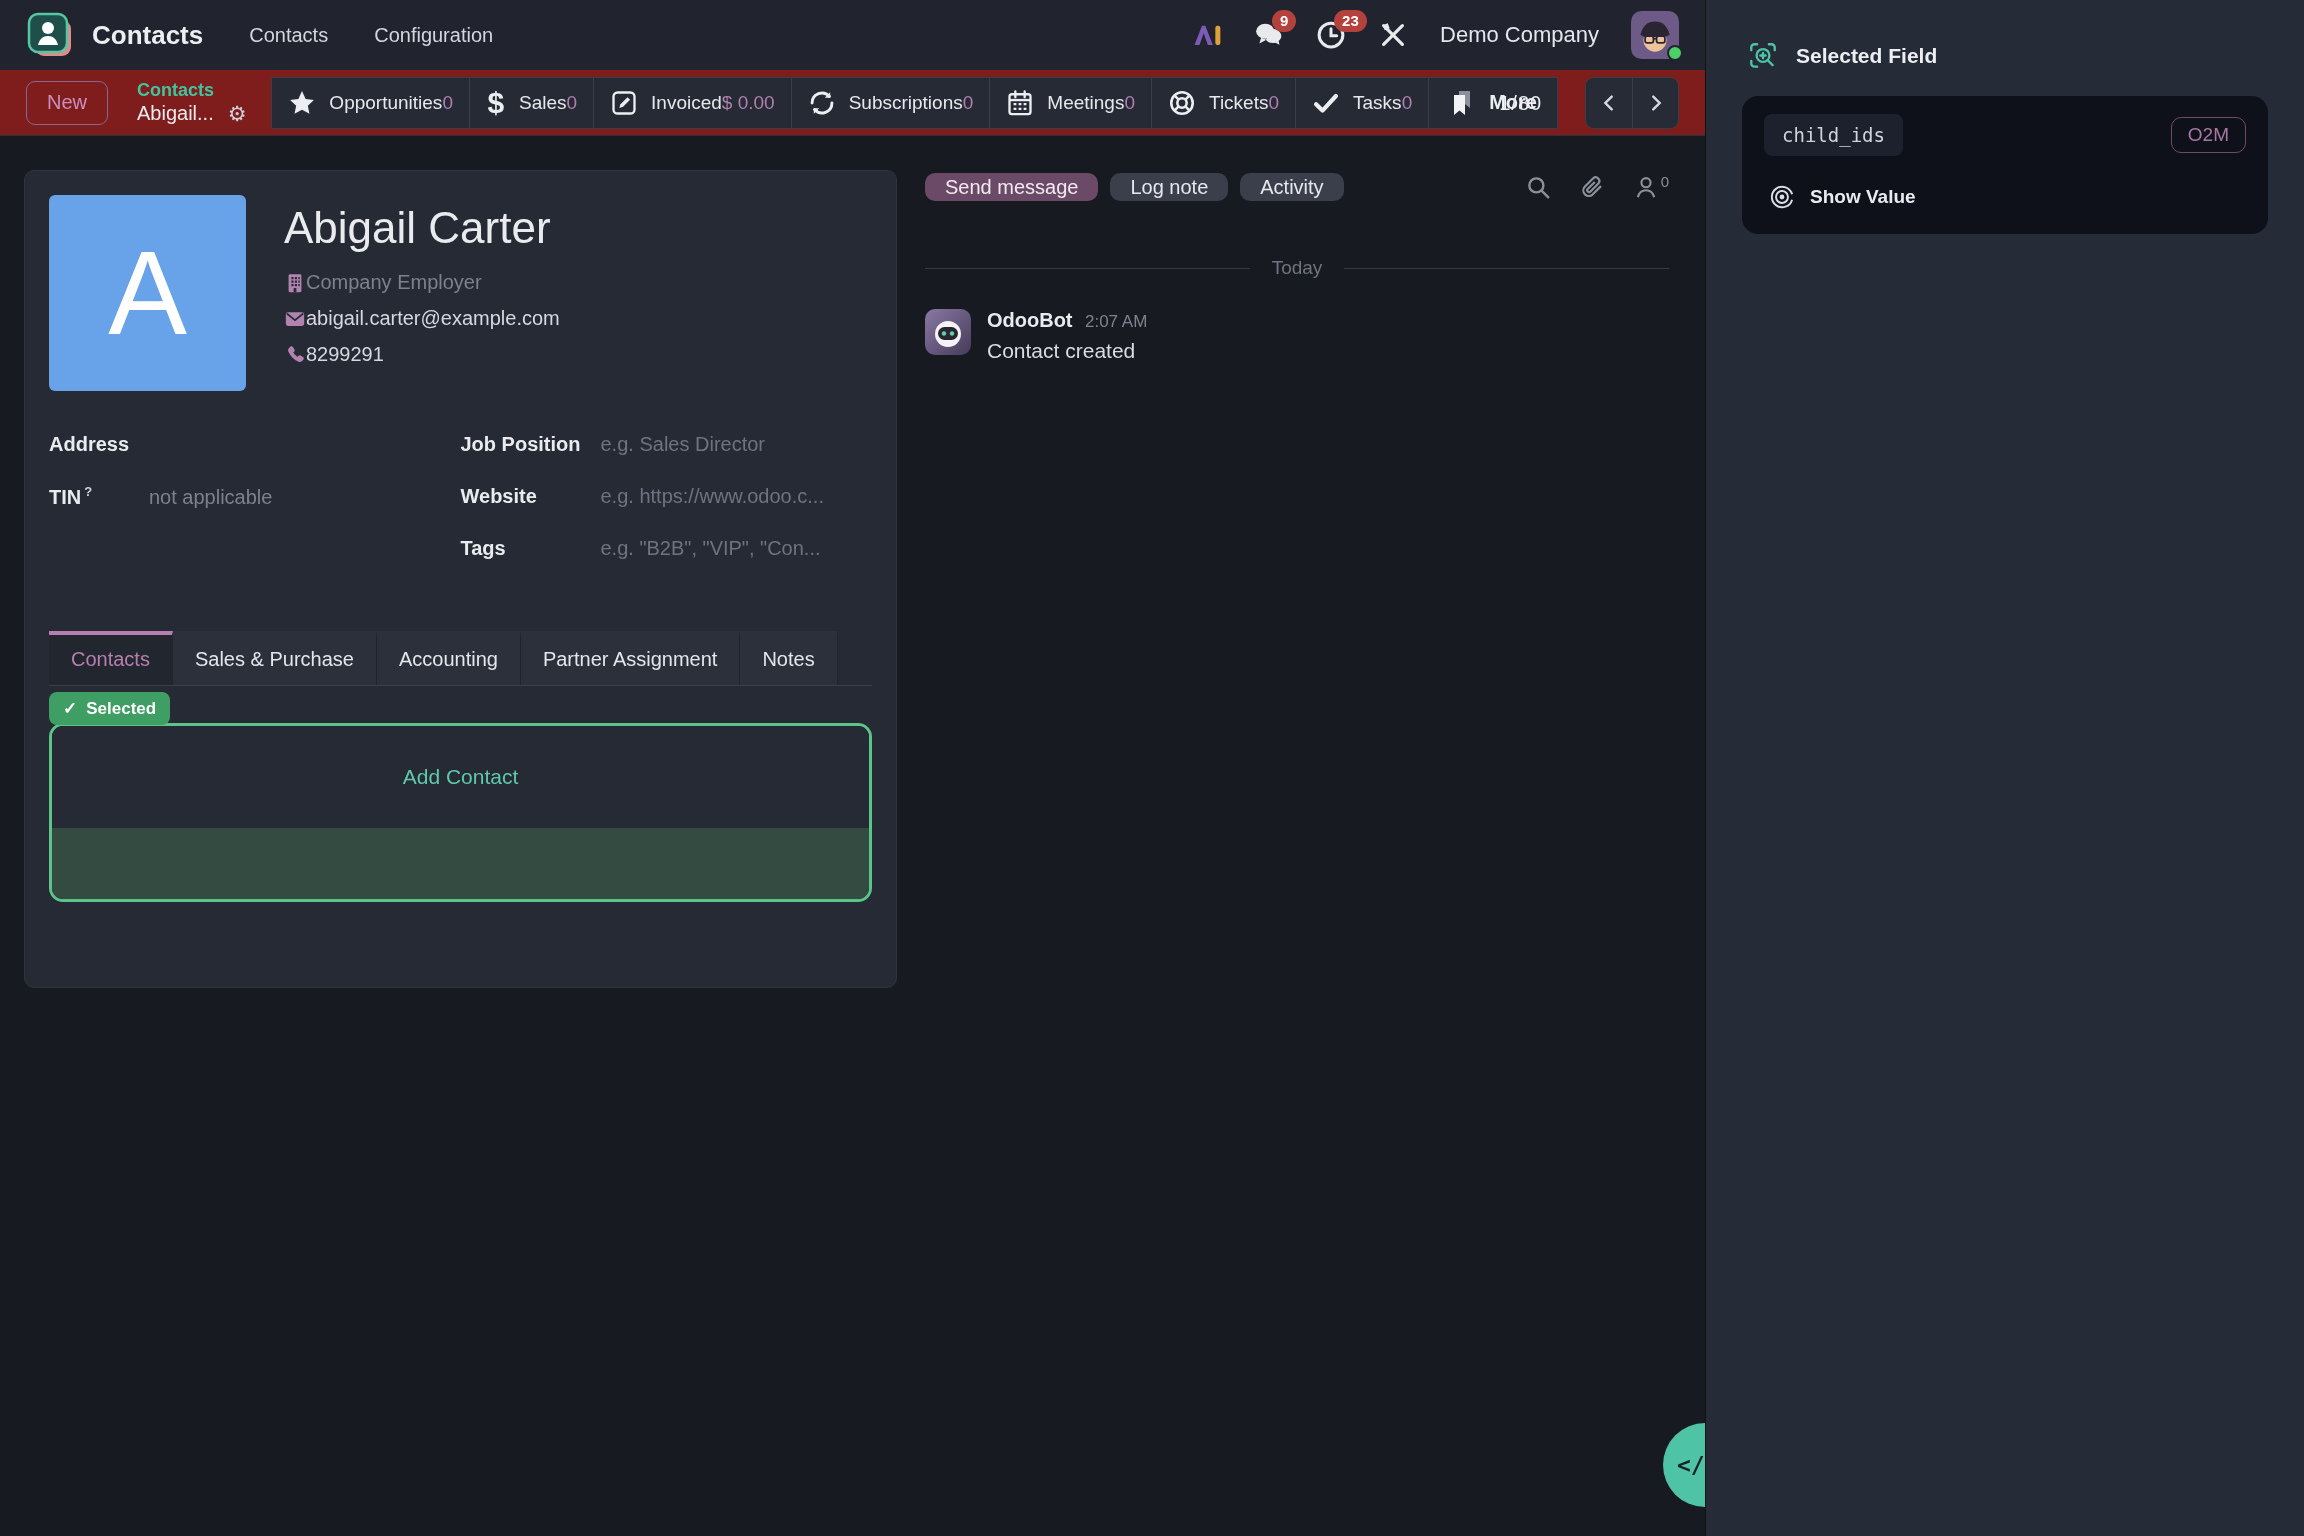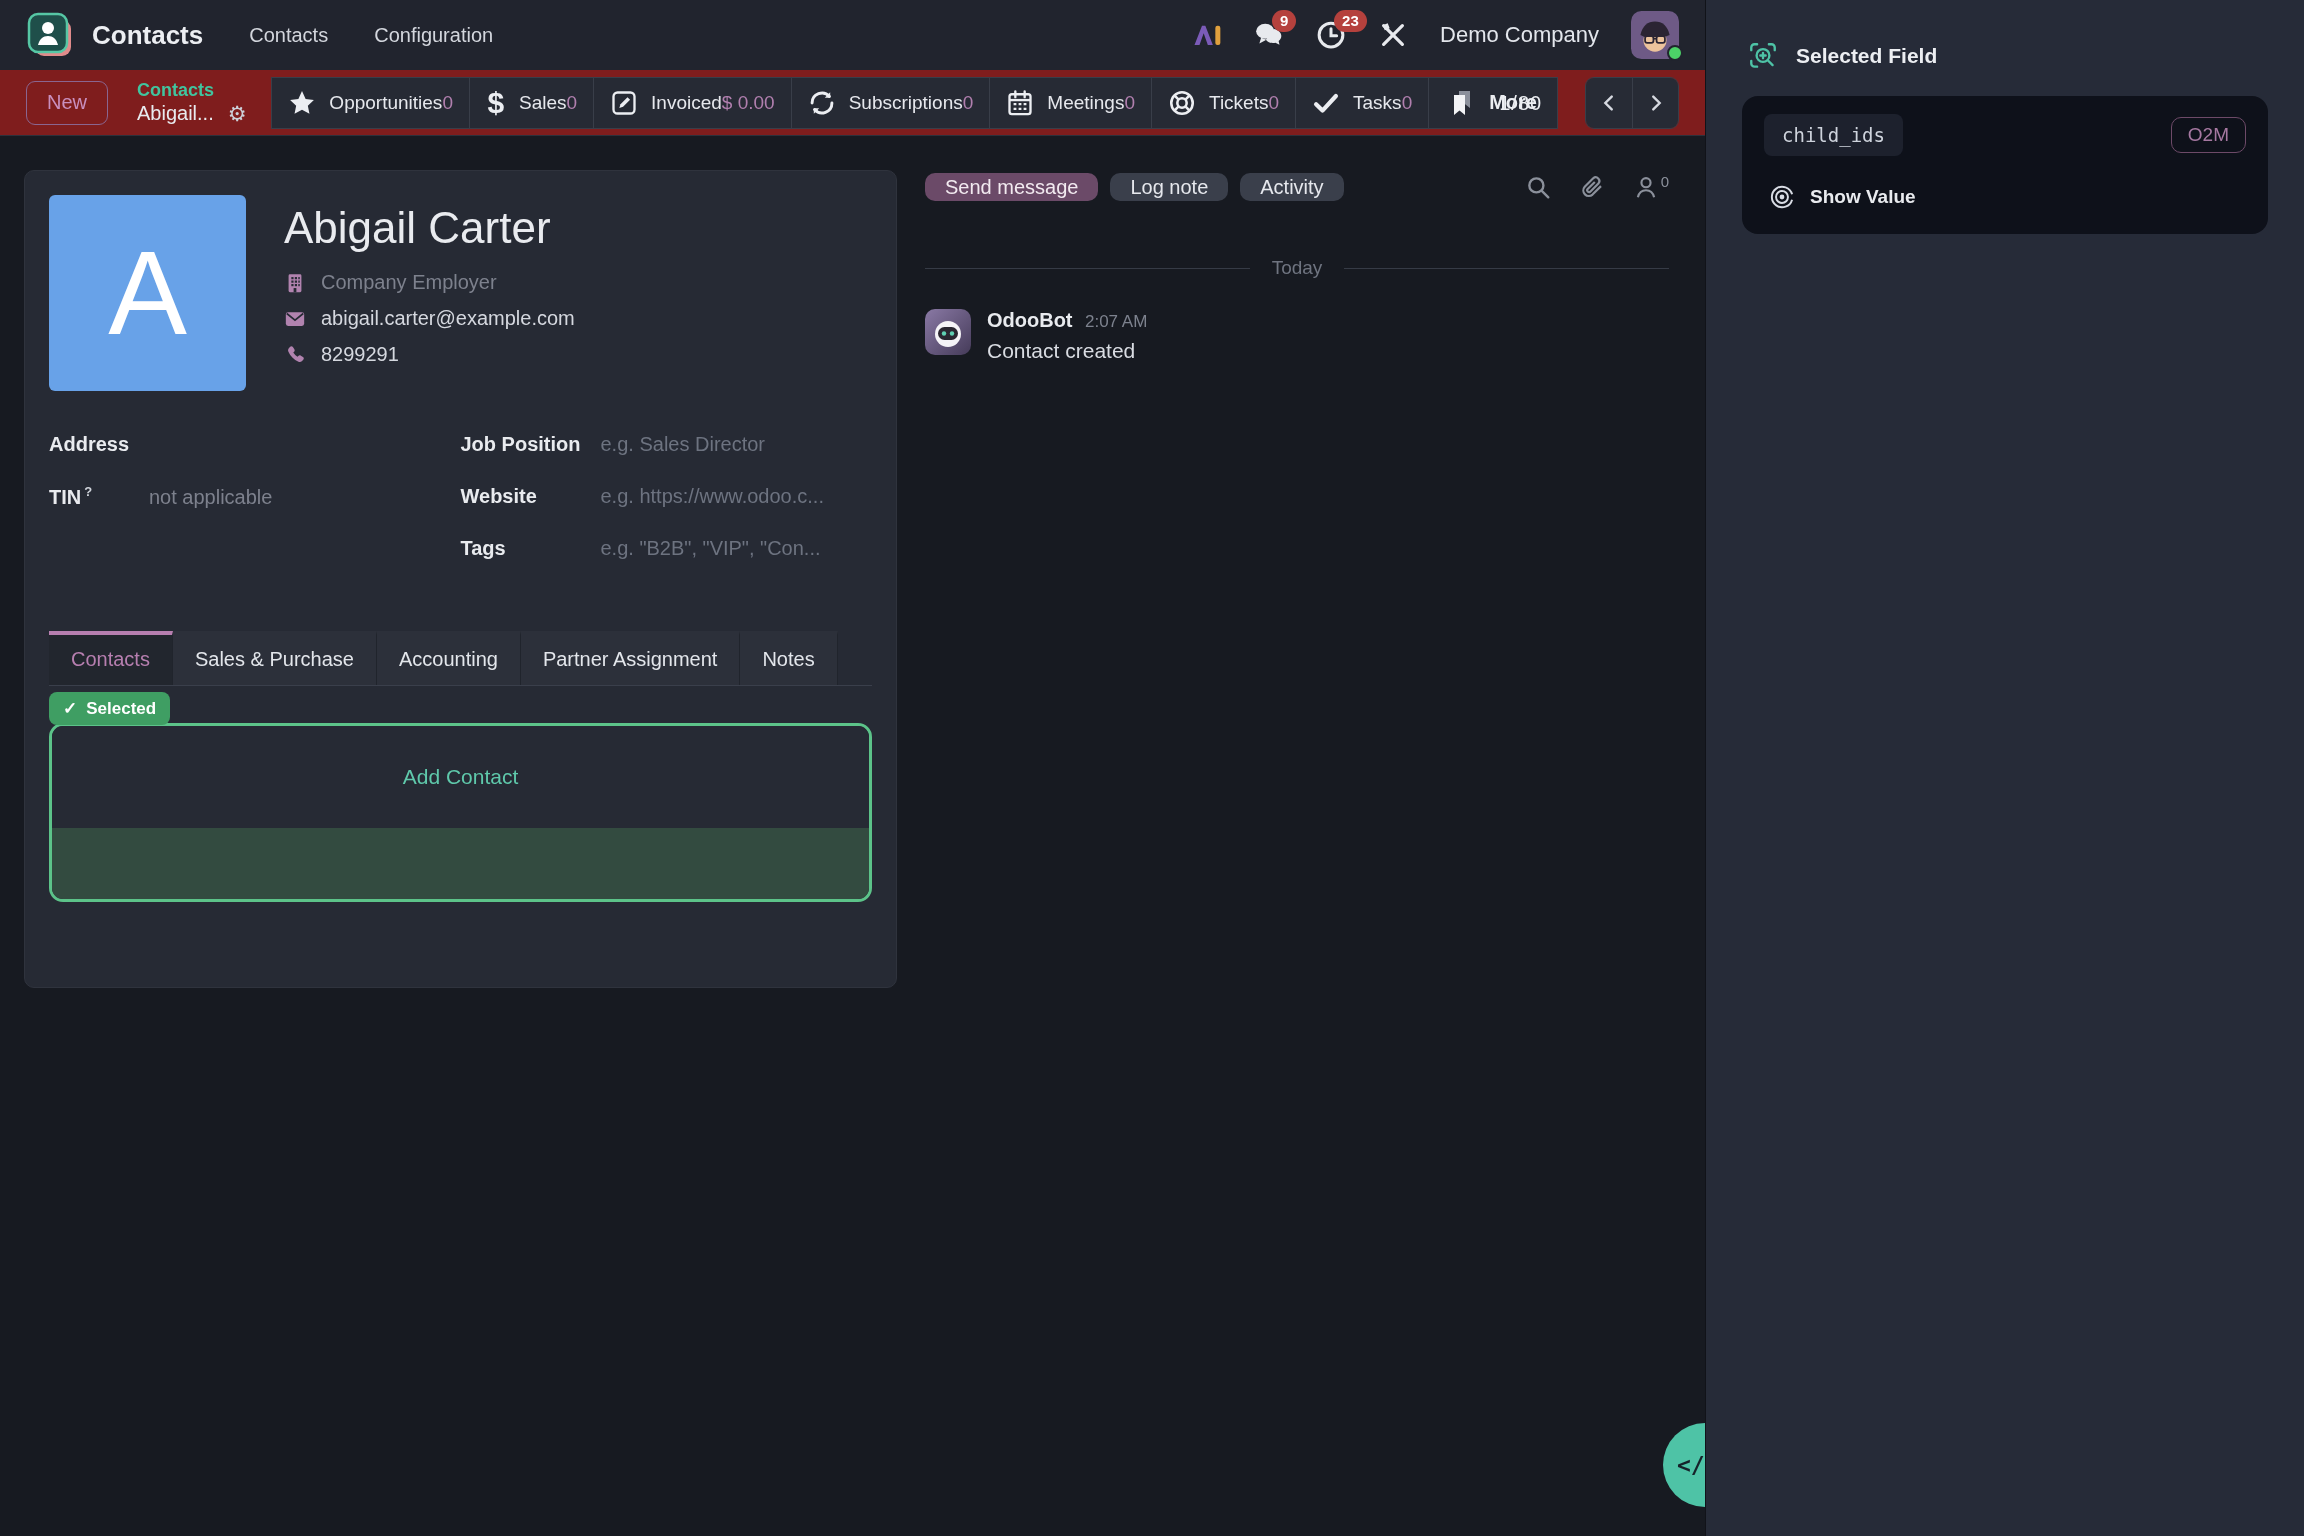--- a/index.html
+++ b/index.html
@@ -59,21 +59,21 @@
   
   .content { flex:1; display:flex; background:#171a21; min-height:0; }
   .form-card { width:873px; height:818px; margin:34px 0 0 24px; background:#262a34;
     border:1px solid #2f333d; border-radius:10px; padding:24px; flex-shrink:0; }
 
   .profile { display:flex; }
   .avatar { width:197px; height:196px; background:#68a2e8; border-radius:6px; color:#fff;
     font-size:118px; display:flex; align-items:center; justify-content:center; cursor:pointer; }
   .profile-info { margin-left:38px; padding-top:8px; }
   .contact-name { font-size:44px; font-weight:500; color:#e9ebef; margin-bottom:18px; }
-  .detail-row { display:flex; align-items:center; gap:15px; margin-top:13px; font-size:20px; }
+  .detail-row { display:flex; align-items:center; margin-top:13px; font-size:20px; }
   .detail-row svg { width:22px; height:22px; flex-shrink:0; }
   .muted { color:#7d818d; }
   .val { color:#d5d8df; }
 
   .fields { display:flex; margin-top:42px; }
   .fcol { flex:1; }
   .frow { display:flex; align-items:baseline; }
   .flabel { font-weight:700; font-size:20px; color:#e9ebef; flex-shrink:0; }
   .flabel.w100 { width:100px; }
   .flabel.w140 { width:140px; }

